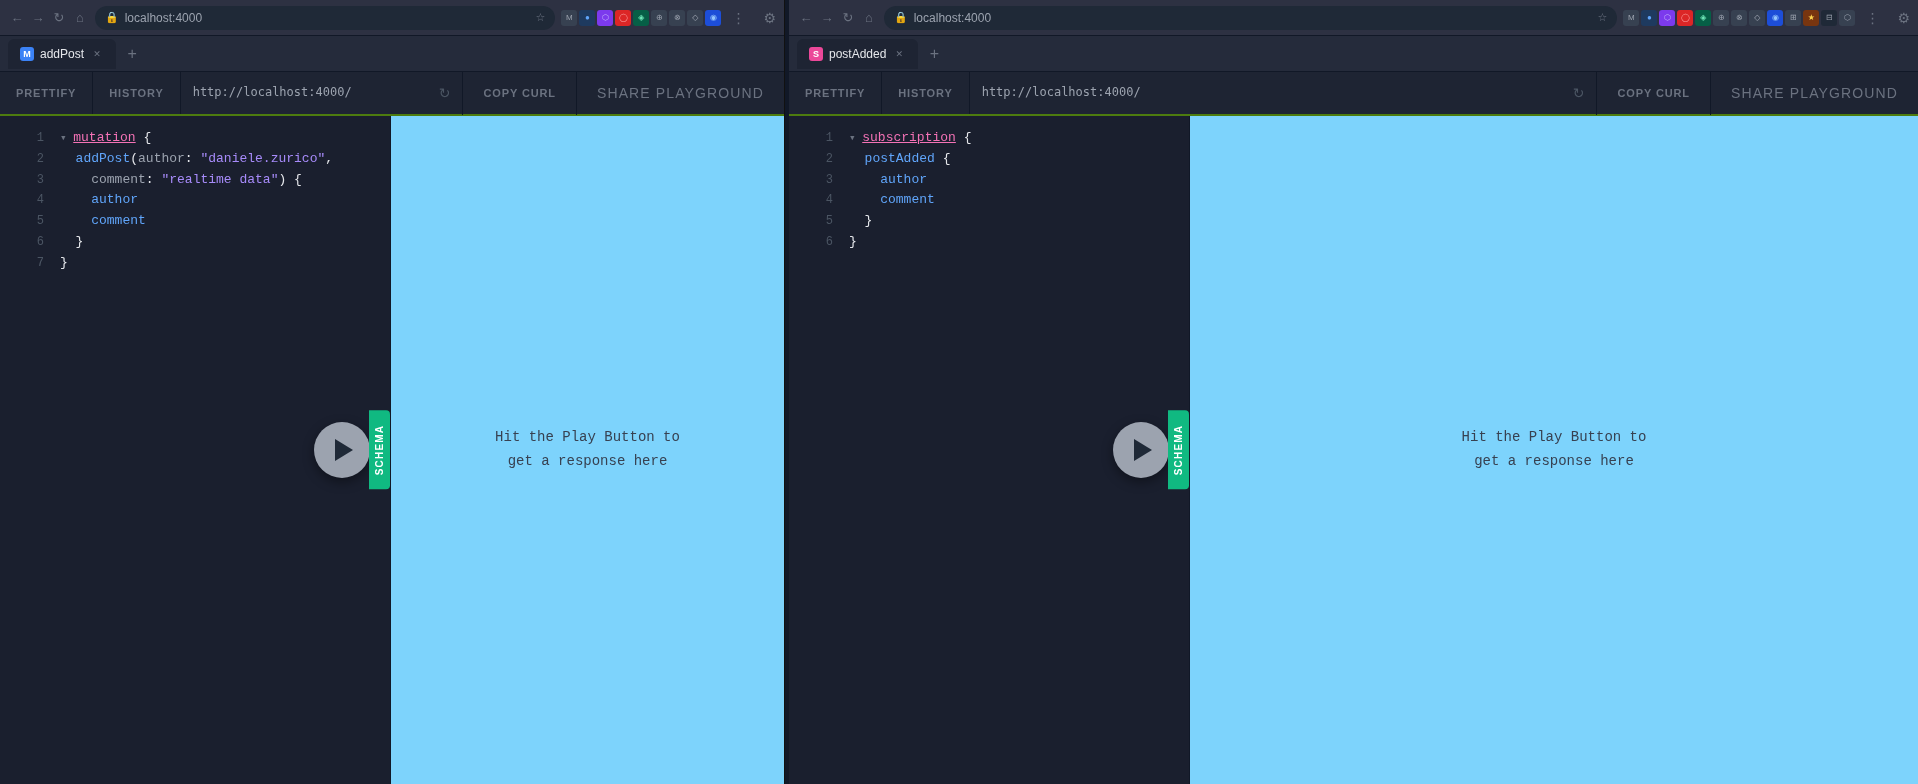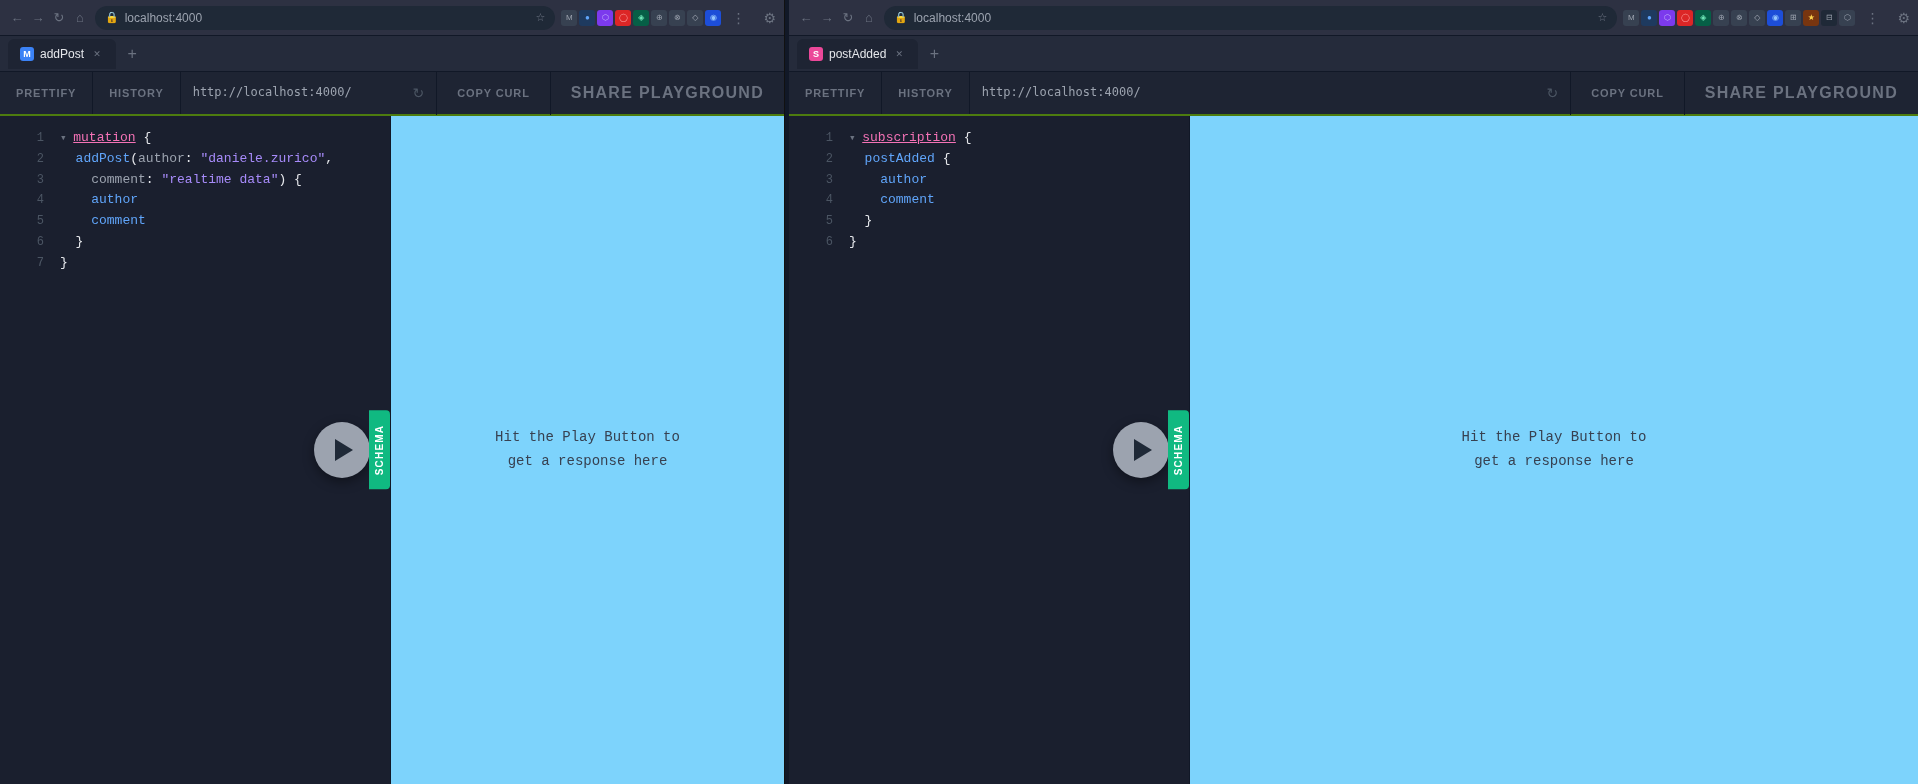--- a/index.html
+++ b/index.html
@@ -211,22 +211,22 @@
       cursor: pointer;
       text-transform: uppercase;
       border-left: 1px solid #111827;
     }
 
     .share-btn {
       padding: 0 20px;
       height: 44px;
       display: flex;
       align-items: center;
-      font-size: 16px;
-      font-weight: 700;
+      font-size: 14px;
+      font-weight: 400;
       letter-spacing: 0.08em;
       color: #6b7280;
       cursor: pointer;
       text-transform: uppercase;
       border-left: 1px solid #111827;
     }
 
     
     .editor-area {
       display: flex;

